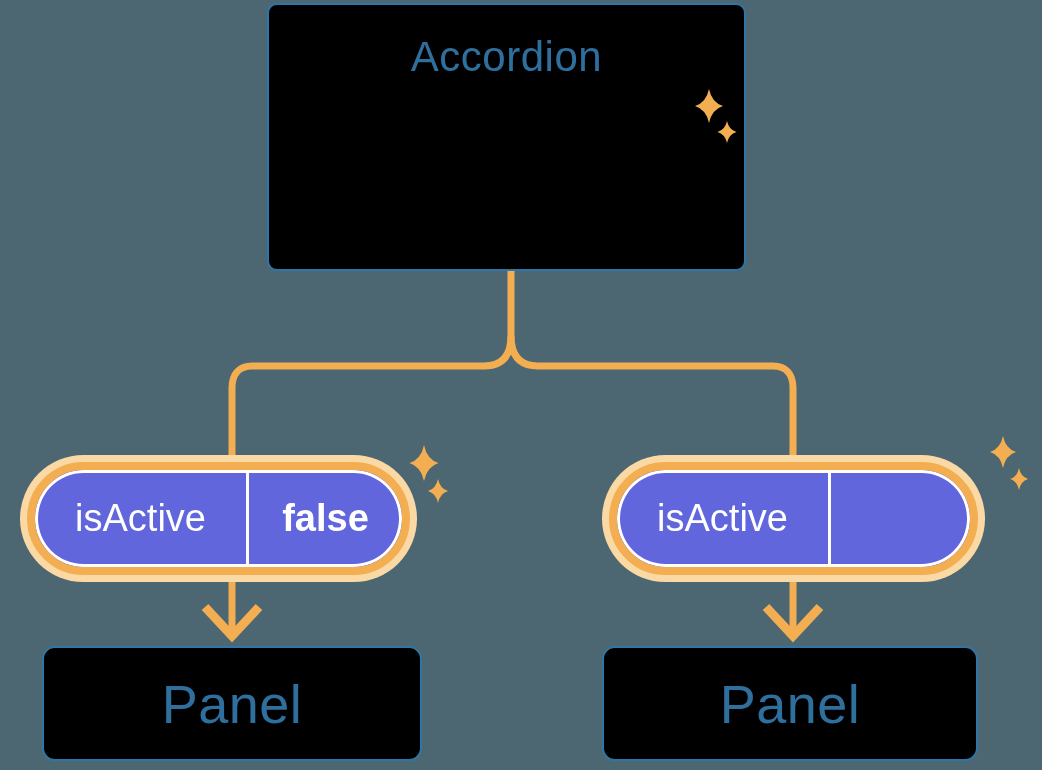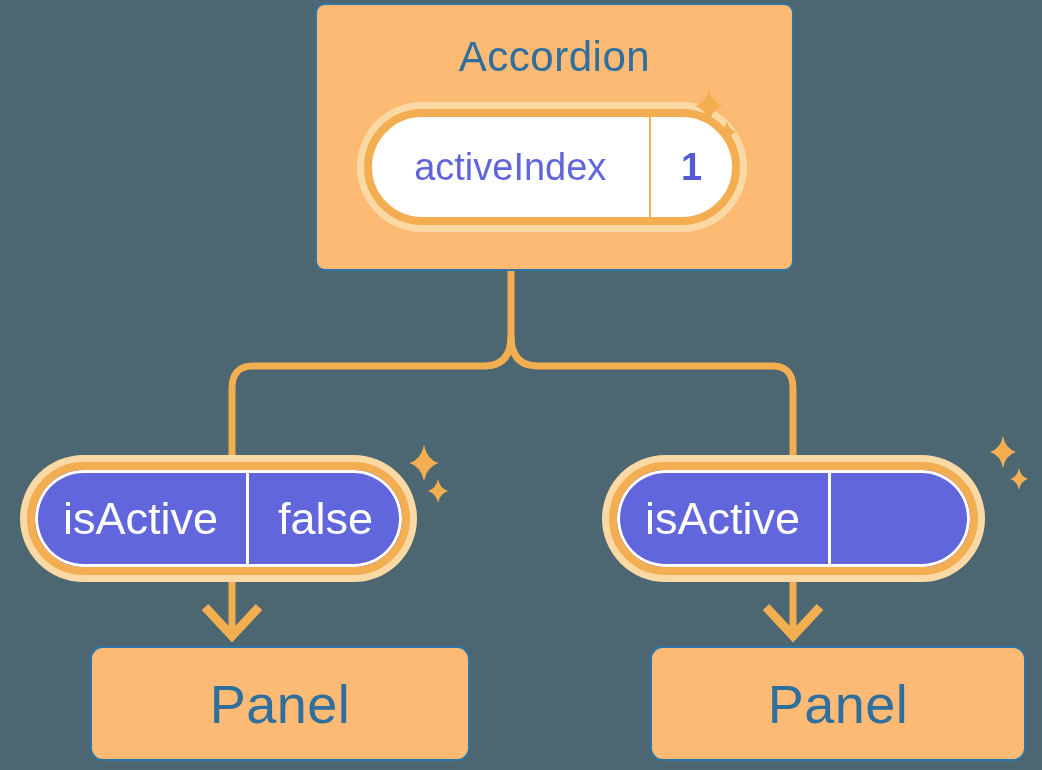--- a/index.html
+++ b/index.html
@@ -28,24 +28,23 @@
     position:absolute;
     left:0;top:0;
     width:1042px;height:770px;
     pointer-events:none;
   }
   .layer.lines{z-index:1;}
   .layer.sparkles{z-index:4;}
 
   .card{
     position:absolute;
-    background:#fdba74;
+    background:#000000;
     border:2.5px solid var(--card-border);
     z-index:2;
-    margin-left:48px;
   }
   .root-card{
     left:267px;top:3px;
     width:479px;height:268px;
     border-radius:10px;
   }
   .card-title{
     position:absolute;
     left:0;right:0;top:28px;
     text-align:center;
@@ -94,50 +93,45 @@
   }
 
   .prop-pill{
     background:var(--purple);
     box-shadow:0 0 0 7px var(--orange-light), inset 0 0 0 3px #ffffff;
   }
   .prop-pill.left{left:27px;top:462px;width:383px;height:113px;}
   .prop-pill.right{left:609px;top:462px;width:369px;height:113px;}
   .prop-pill .seg{
     display:flex;align-items:center;justify-content:center;
-    font-size:45px;
+    font-size:38px;
     color:#ffffff;
   }
   .prop-pill .seg-label{width:211px;}
-  .prop-pill .seg-value{flex:1;font-weight:400;}
+  .prop-pill .seg-value{flex:1;font-weight:700;}
   .prop-pill .divider{
     width:3px;
     background:#ffffff;
     margin:3px 0;
   }
 </style>
 </head>
 <body>
 
 <div class="stage">
 
   <svg class="layer lines" viewBox="0 0 1042 770">
     <path d="M 511 269 L 511 336 C 511 355 503 366 484 366 L 252 366 C 239 366 232 374 232 388 L 232 632" fill="none" stroke="#F4AE52" stroke-width="7"></path>
     <path d="M 511 336 C 511 355 519 366 538 366 L 773 366 C 786 366 793 374 793 388 L 793 632" fill="none" stroke="#F4AE52" stroke-width="7"></path>
     <path d="M 205 607 L 232 636 L 259 607" fill="none" stroke="#F4AE52" stroke-width="9" stroke-linejoin="miter"></path>
     <path d="M 766 607 L 793 636 L 820 607" fill="none" stroke="#F4AE52" stroke-width="9" stroke-linejoin="miter"></path>
   </svg>
 
   <div class="card root-card">
     <div class="card-title">Accordion</div>
-    <div class="pill state-pill">
-      <div class="seg seg-label">activeIndex</div>
-      <div class="divider"></div>
-      <div class="seg seg-value">1</div>
-    </div>
   </div>
 
   <div class="pill prop-pill left">
     <div class="seg seg-label">isActive</div>
     <div class="divider"></div>
     <div class="seg seg-value">false</div>
   </div>
 
   <div class="pill prop-pill right">
     <div class="seg seg-label">isActive</div>

